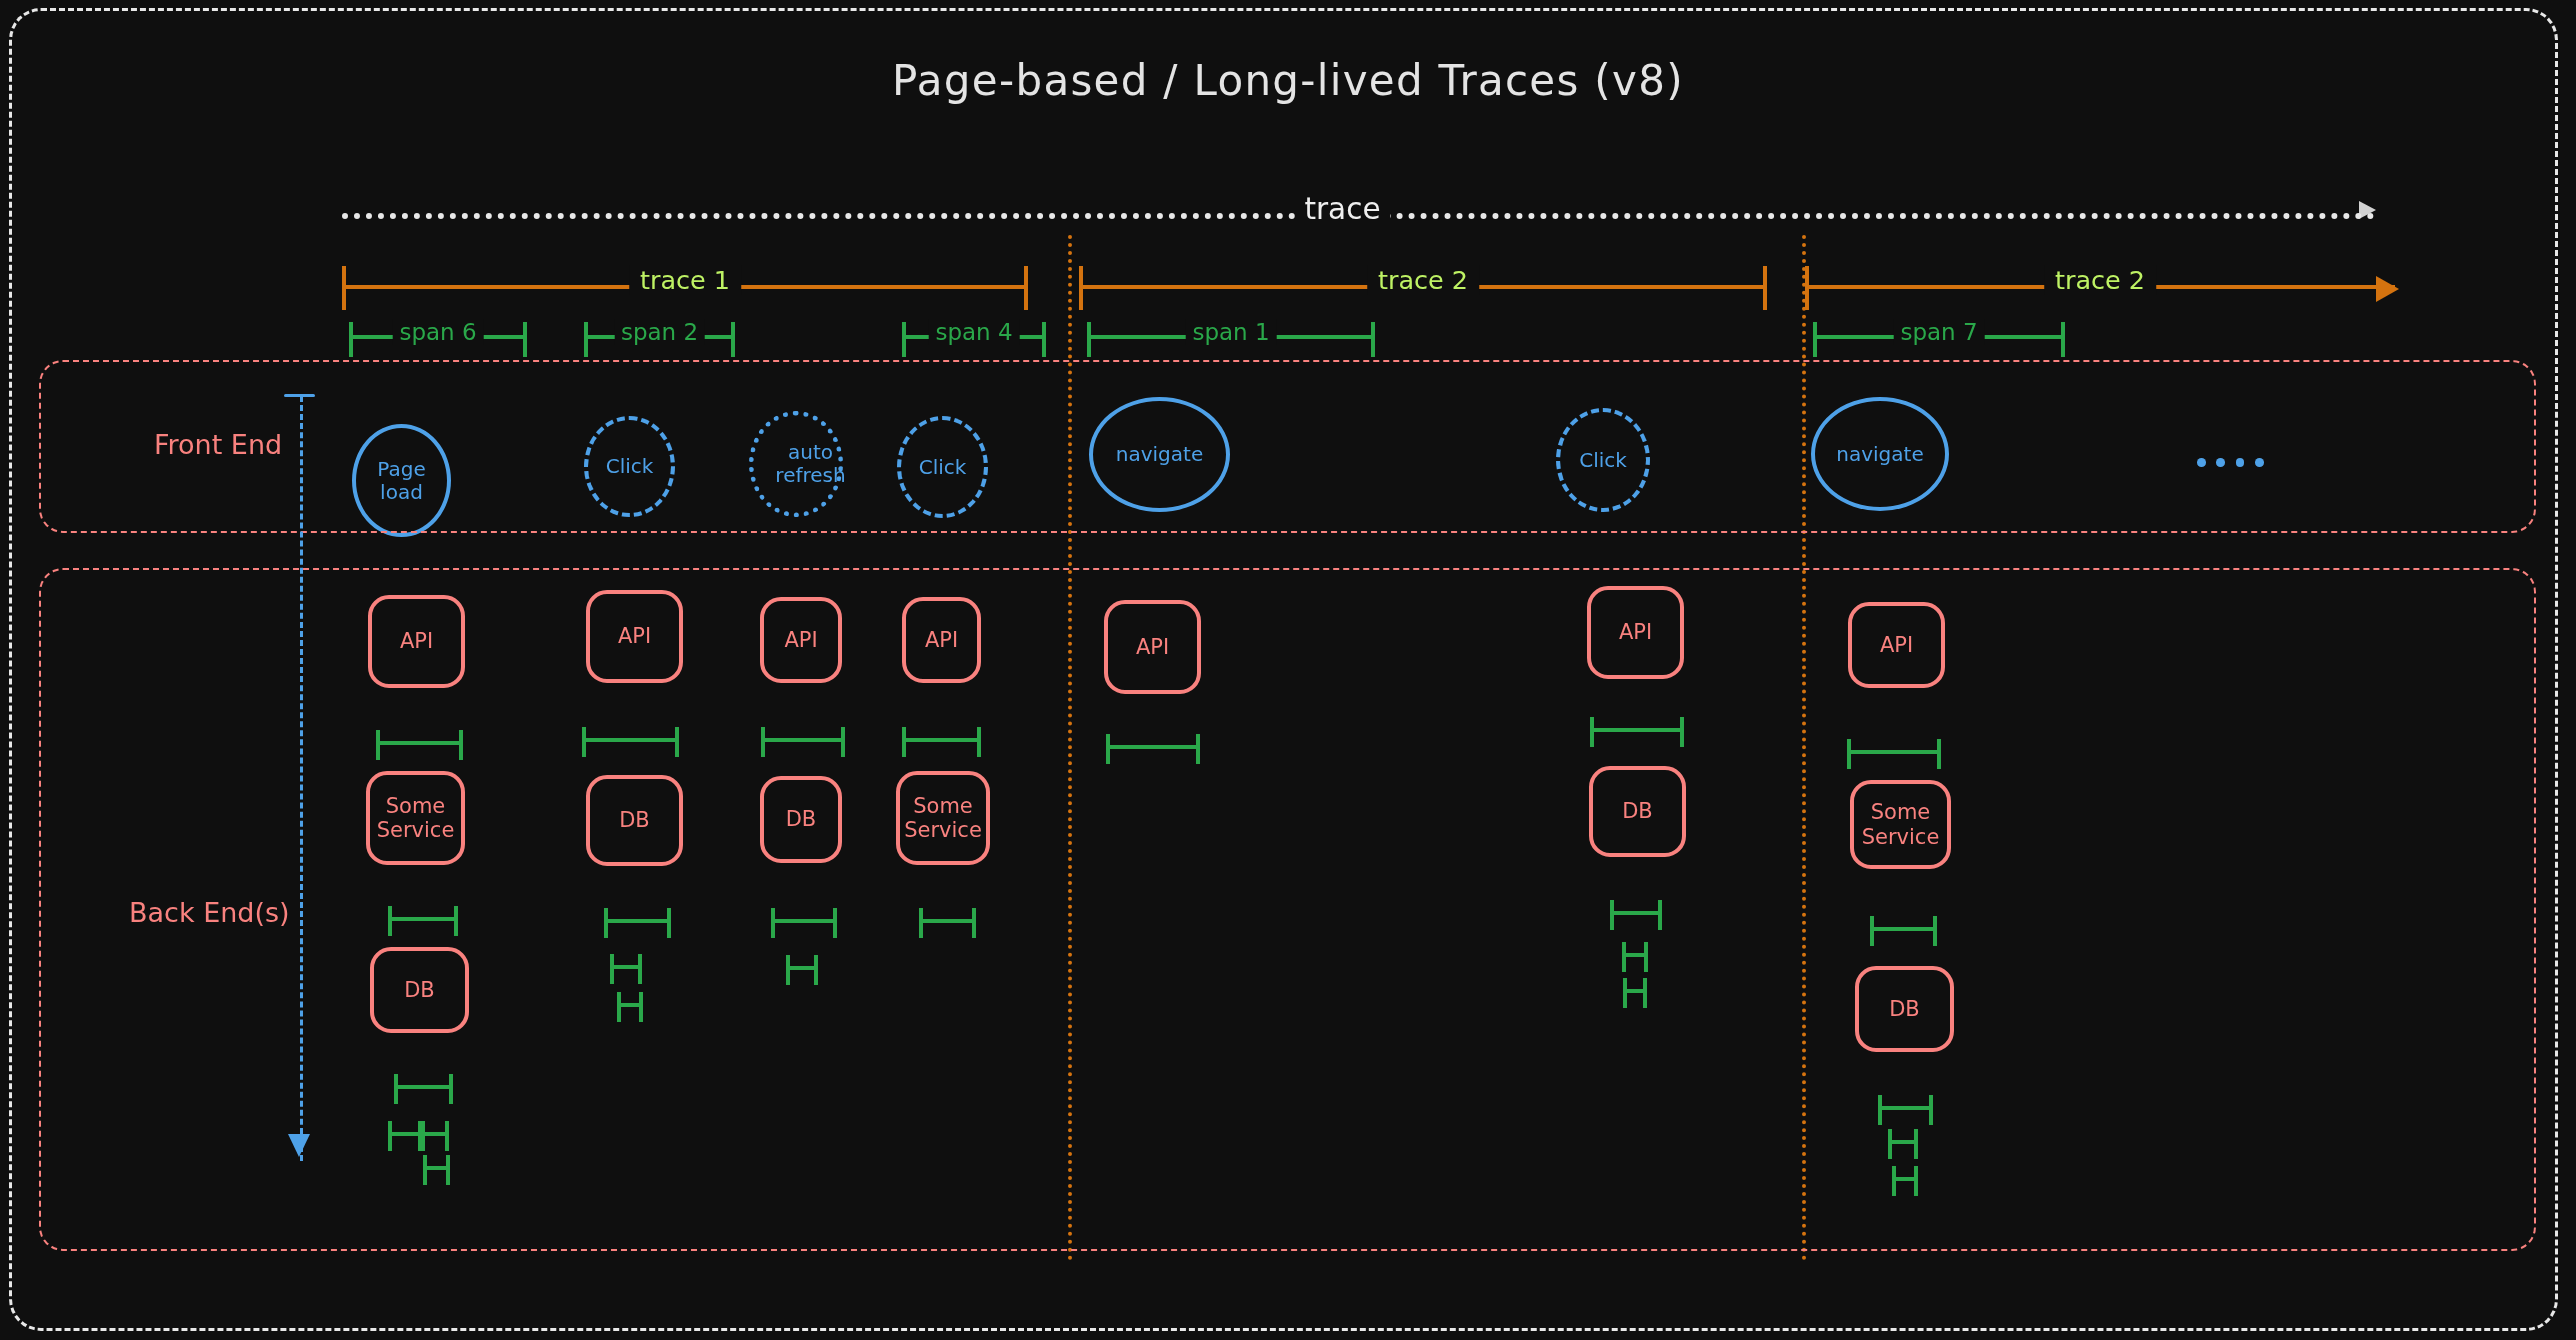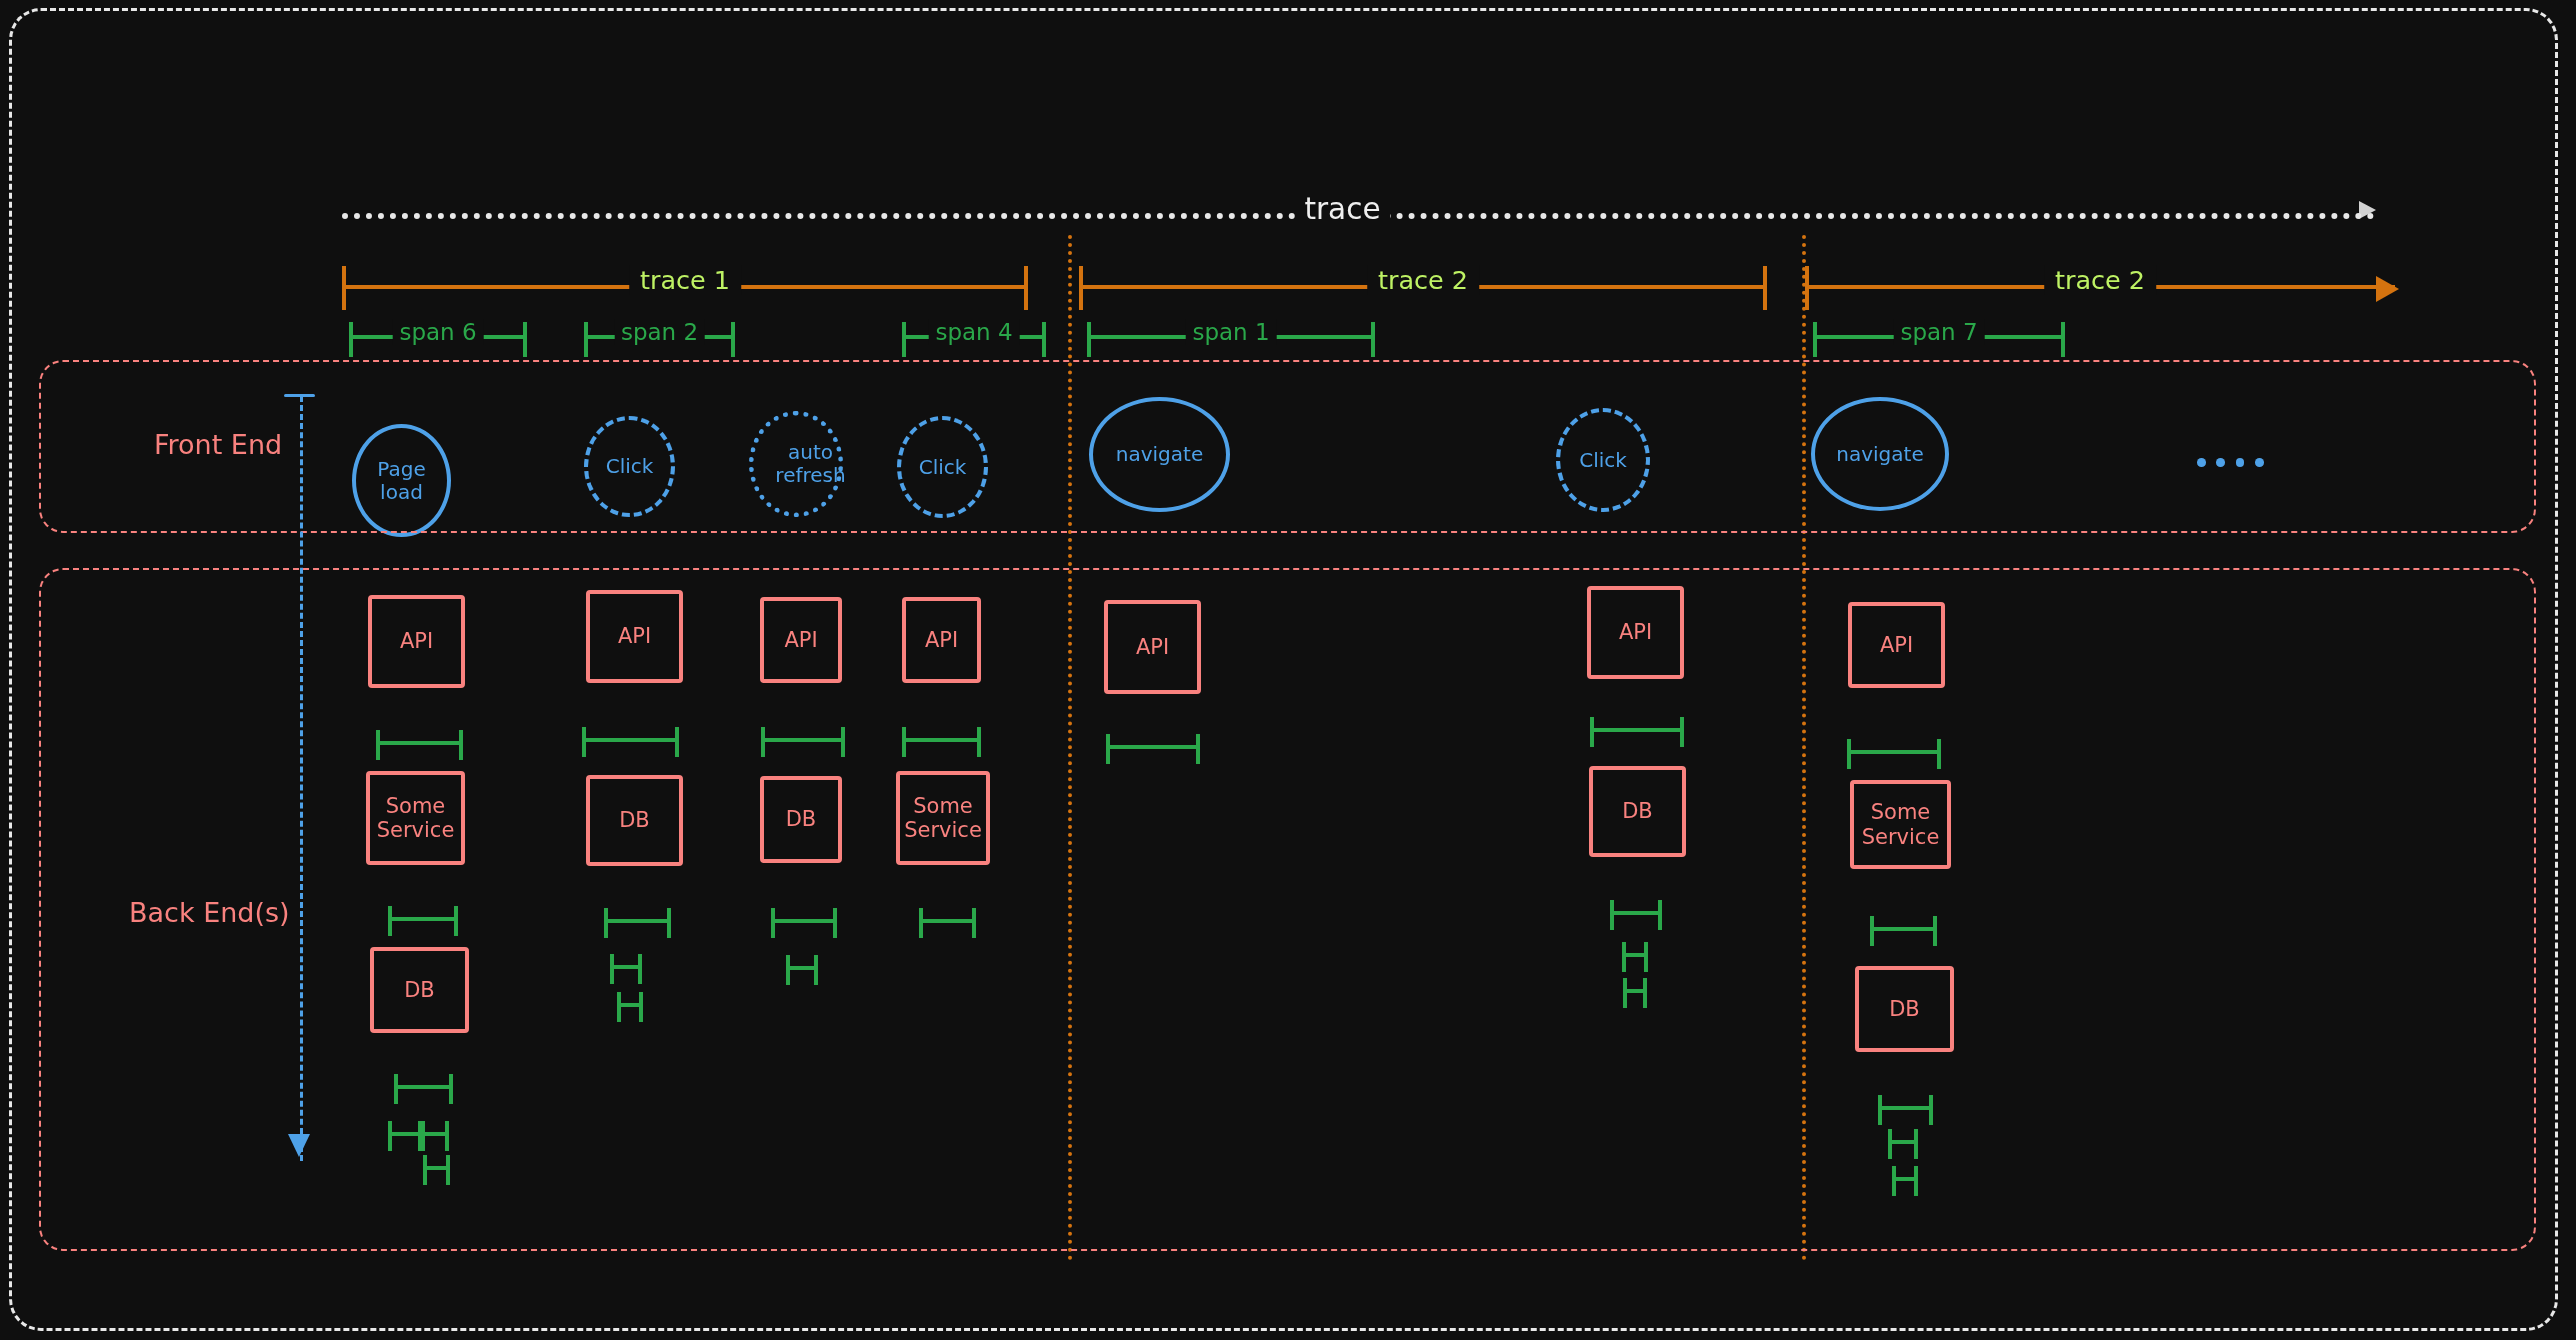--- a/index.html
+++ b/index.html
@@ -105,40 +105,41 @@
   .ev.dotted{border:5.4px dotted #4ea1e8;}
 
   .ellipsis{
     position:absolute;display:flex;gap:10.7px;align-items:center;
   }
   .ellipsis i{width:8.7px;height:8.7px;border-radius:50%;background:#4ea1e8;display:block;}
 
   
   .node{
     position:absolute;box-sizing:border-box;
-    border:4.7px solid #f9827f;border-radius:4px;
+    border:4.7px solid #f9827f;border-radius:21px;
     display:flex;align-items:center;justify-content:center;text-align:center;
     color:#f9827f;font-size:21px;line-height:1.15;
   }
 
   
   .bar{
     position:absolute;height:0;border-top:4.7px solid #2aa84a;
   }
   .bar .cap{position:absolute;top:-14.8px;width:4px;height:29.5px;background:#2aa84a;}
   .bar .cap.l{left:0;}
   .bar .cap.r{right:0;}
 </style>
 </head>
 <body>
 
 <div class="stage">
 
   <div class="outer-frame"></div>
 
+  <div class="title">Page-based / Long-lived Traces (v8)</div>
 
   <div class="time-axis"></div>
   <div class="time-arrow"></div>
   <div class="time-label">trace</div>
 
   <div id="dyn">
       <div class="divider" style="left:1068px;top:235px;height:1026px;"></div>
       <div class="divider" style="left:1802px;top:235px;height:1026px;"></div>
       <div class="trace" style="left:342px;top:285px;width:686px;">
         <div class="cap l"></div>

